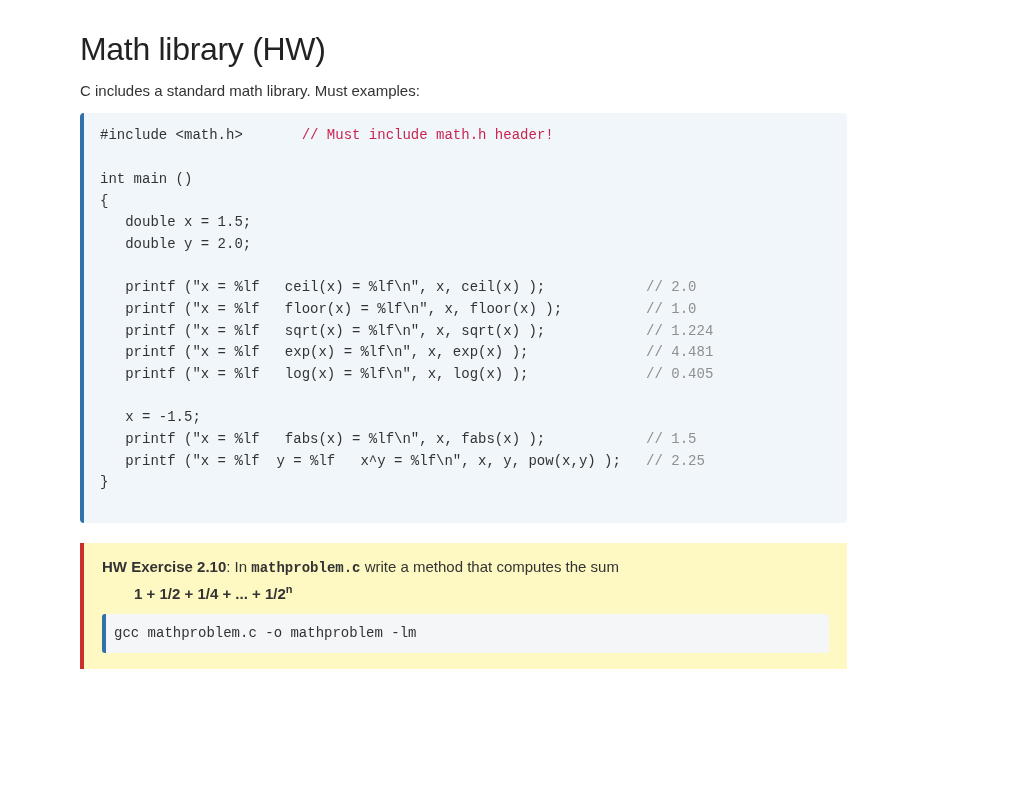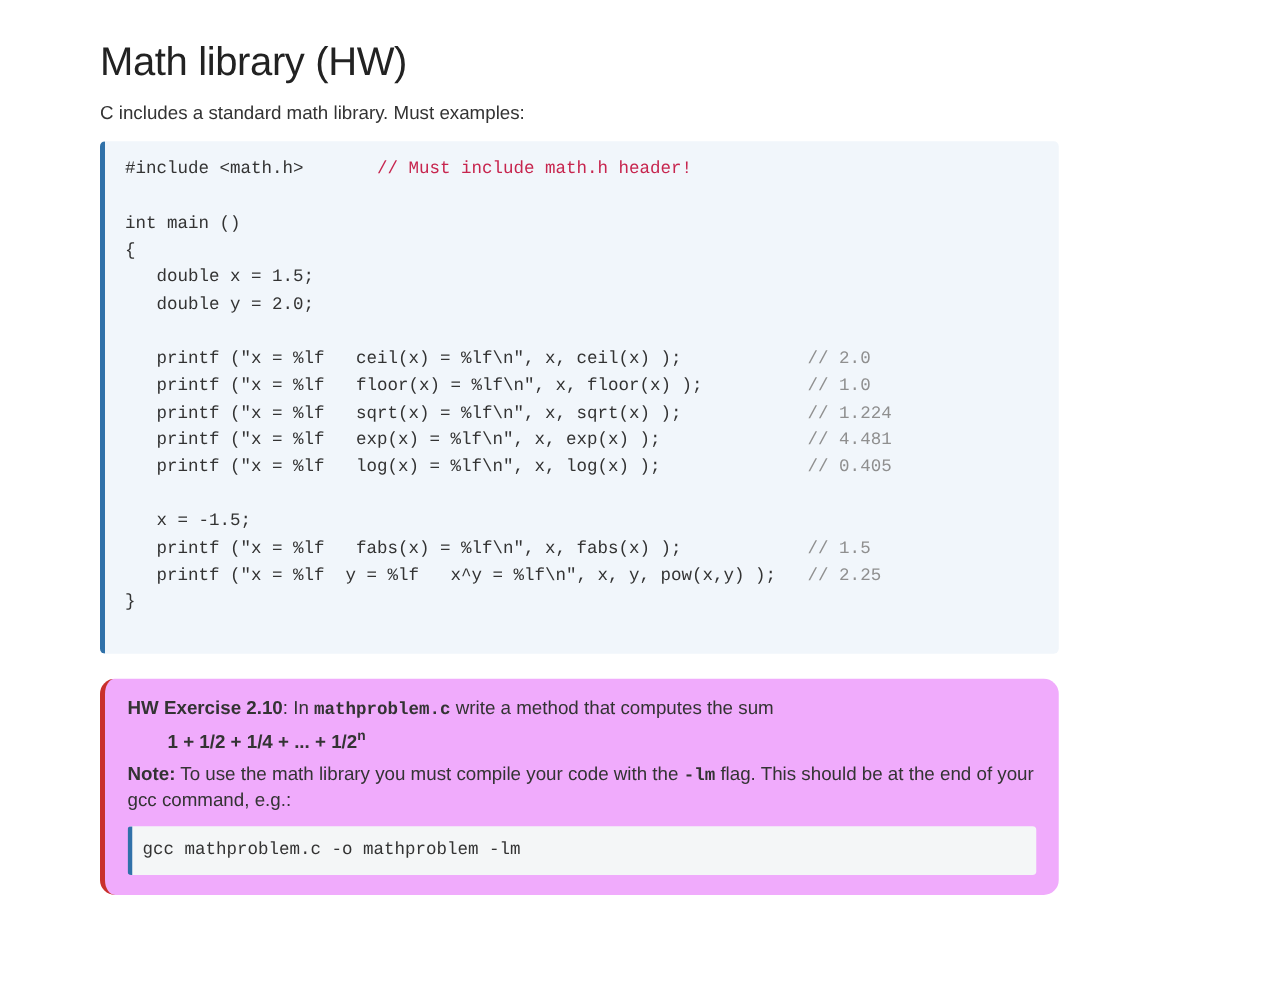--- a/index.html
+++ b/index.html
@@ -42,23 +42,23 @@
     color: #333333;
     white-space: pre;
     margin-bottom: 20px;
     overflow-x: auto;
   }
   .codeblock .comment { color: #c7254e; } 
   .codeblock .cmt2    { color: #8f8f8f; }
 
   
   .callout {
-    background: #f0abfc;
+    background: #fef9c3;
     border-left: 4px solid #c9302c;
-    border-radius: 12px;
+    border-radius: 0;
     padding: 14px 18px 16px 18px;
     font-size: 15px;
     color: #333;
   }
   .callout .ex-title { font-weight: 700; }
   .callout code.inline {
     font-family: Menlo, Consolas, "Courier New", monospace;
     font-weight: 700;
     color: #333;
     font-size: 14px;
@@ -109,19 +109,16 @@
 <span>   x = -1.5;</span>
 <span>   printf ("x = %lf   fabs(x) = %lf\n", x, fabs(x) );            </span><span class="cmt2">// 1.5</span>
 <span>   printf ("x = %lf  y = %lf   x^y = %lf\n", x, y, pow(x,y) );   </span><span class="cmt2">// 2.25</span>
 <span>}</span></div>
 
   <div class="callout">
     <div>
       <span class="ex-title">HW Exercise 2.10</span><span>: In </span><code class="inline">mathproblem.c</code><span> write a method that computes the sum</span>
     </div>
     <div class="formula">1 + 1/2 + 1/4 + ... + 1/2<sup>n</sup></div>
-    <div style="margin-top:6px;">
-      <span class="ex-title">Note:</span><span> To use the math library you must compile your code with the </span><code class="inline">-lm</code><span> flag. This should be at the end of your gcc command, e.g.:</span>
-    </div>
     <div class="cmdblock">gcc mathproblem.c -o mathproblem -lm</div>
   </div>
 
 </div>
 
 </body></html>

